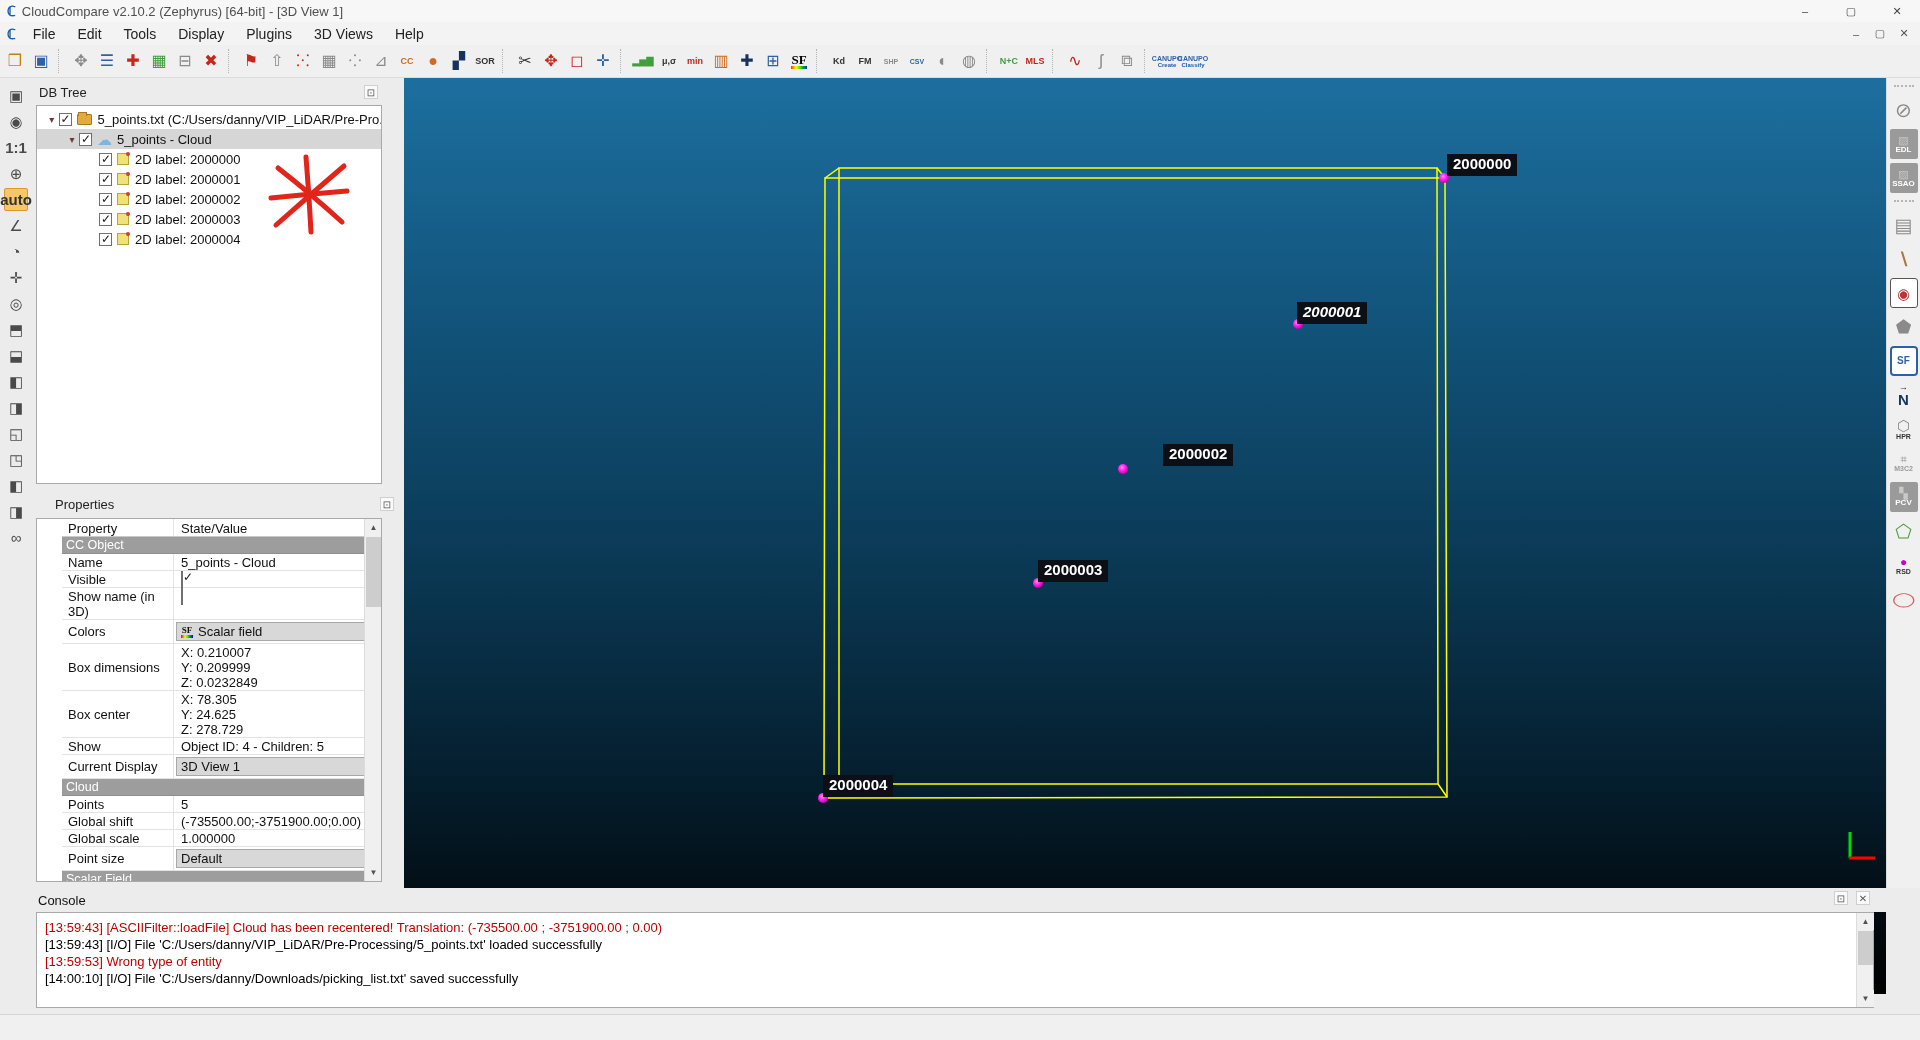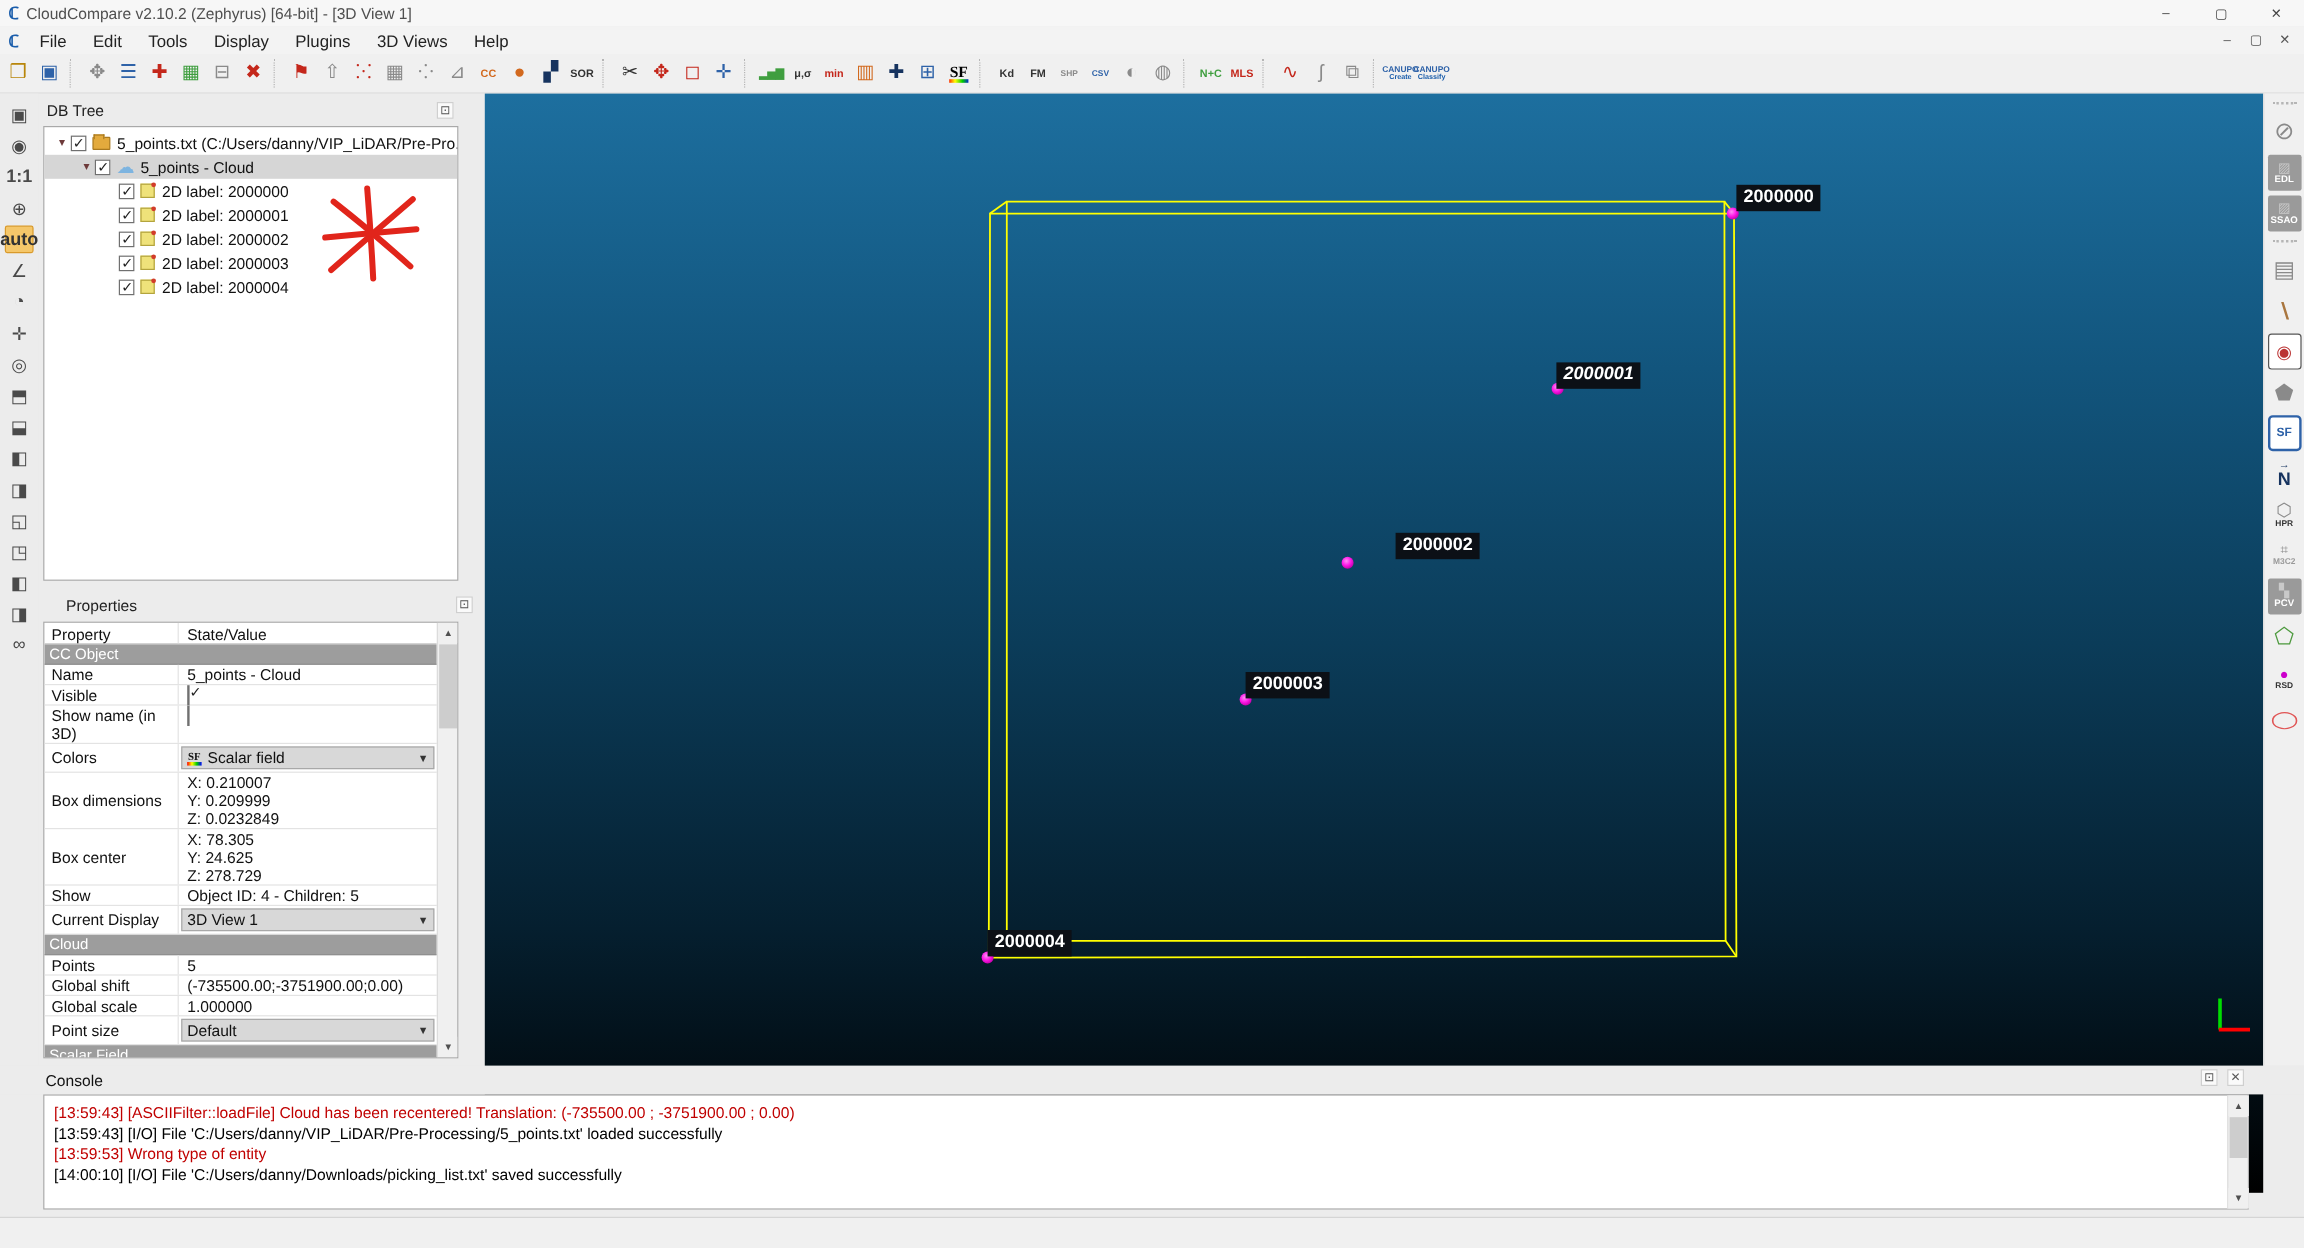--- a/index.html
+++ b/index.html
@@ -262,21 +262,21 @@
       <path d="M 23 23 Q 55 48 87 77"></path>
       <path d="M 89 21 Q 55 50 21 80"></path>
       <path d="M 16 53 Q 55 49 92 46"></path>
     </g>
   </svg>
 
   <div class="panel-head" style="left:52px; top:494px; width:346px;">
     <span style="margin-left:3px;">Properties</span>
     <span class="float-btn">⊡</span>
   </div>
-  <div class="panel-box" style="left:36px; top:518px; width:346px; height:364px; overflow:hidden;">
+  <div class="panel-box" style="left:36px; top:518px; width:346px; height:364px; overflow:hidden;padding-left:25px;">
     <div style="width:327px;">
       <div class="prow hdr">
         <span class="pc1">Property</span>
         <span class="pc2">State/Value</span>
       </div>
       <div class="psec">CC Object</div>
       <div class="prow">
         <span class="pc1">Name</span>
         <span class="pc2">5_points - Cloud</span>
       </div>

